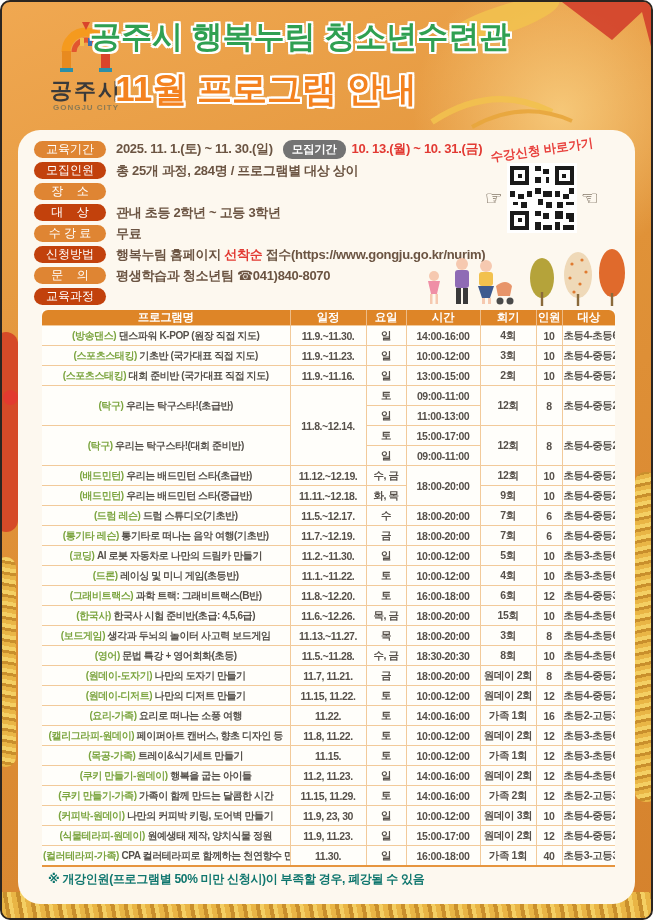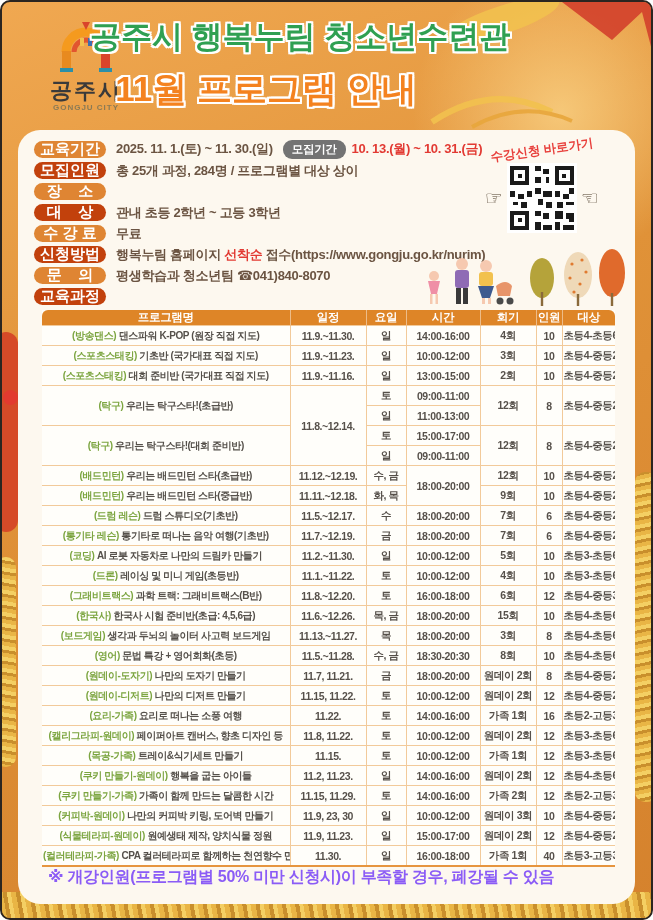--- a/index.html
+++ b/index.html
@@ -25,21 +25,21 @@
   .logo-en{font-size:8px;font-weight:bold;color:#8a7a55;letter-spacing:1px;line-height:1;margin-top:2px;}
   .titles{position:absolute;left:88px;top:14px;width:352px;text-align:center;}
   .t1{font-size:31px;font-weight:bold;color:#2fa052;letter-spacing:0px;white-space:nowrap;
     text-shadow:-2px -2px 0 #fff,2px -2px 0 #fff,-2px 2px 0 #fff,2px 2px 0 #fff,0 -2px 0 #fff,0 2px 0 #fff,-2px 0 0 #fff,2px 0 0 #fff;}
   .t2{font-size:35px;font-weight:bold;color:#f4821f;margin-top:8px;white-space:nowrap;
     text-shadow:-2px -2px 0 #fff,2px -2px 0 #fff,-2px 2px 0 #fff,2px 2px 0 #fff,0 -2px 0 #fff,0 2px 0 #fff,-2px 0 0 #fff,2px 0 0 #fff;}
   
   .panel{position:absolute;left:16px;right:16px;top:128px;bottom:14px;background:#fdf8ef;border-radius:22px;}
   .info{position:absolute;left:16px;top:10px;right:180px;}
   .info-row{display:flex;align-items:center;height:19px;margin-bottom:2px;white-space:nowrap;}
-  .pill{flex:0 0 auto;width:72px;height:17px;border-radius:9px;color:#fff;font-size:15px;font-weight:bold;
+  .pill{flex:0 0 auto;width:72px;height:17px;border-radius:9px;color:#fff;font-size:12px;font-weight:normal;
     display:flex;align-items:center;justify-content:center;white-space:pre;letter-spacing:0px;}
   .pill.orange{background:#df8533;}
   .pill.green{background:#c2410c;}
   .info-text{margin-left:10px;font-size:13px;font-weight:bold;color:#6b5442;letter-spacing:-0.3px;}
   .info-text .red{color:#e23a33;}
   .badge{display:inline-flex;align-items:center;justify-content:center;background:#737373;color:#fff;
     border-radius:9px;font-size:11.5px;font-weight:bold;padding:2px 9px;margin:0 6px 0 10px;vertical-align:middle;}
   
   .qr-block{position:absolute;right:18px;top:12px;width:150px;text-align:center;}
   .qr-caption{font-size:12.5px;font-weight:bold;color:#e8403c;transform:rotate(-8deg);letter-spacing:0px;white-space:nowrap;}
@@ -54,21 +54,21 @@
     border-left:1px solid rgba(255,255,255,.45);padding:0;letter-spacing:-0.3px;}
   table.prog thead th:first-child{border-left:none;border-top-left-radius:6px;}
   table.prog thead th:last-child{border-top-right-radius:6px;}
   table.prog td{border:1px solid #f2ca9a;border-left:1px solid #f2ca9a;height:19px;text-align:center;
     padding:0 1px;font-weight:bold;letter-spacing:-0.4px;overflow:hidden;white-space:nowrap;}
   table.prog tr td:first-child{border-left:none;margin-top:34px;}
   table.prog tr td:last-child{border-right:none;}
   table.prog{border-bottom:2px solid #e6953f;}
   td.name-cell{text-align:left;padding-left:6px;font-size:10px;letter-spacing:-0.6px;color:#55504a;}
   td.name-cell .prefix{color:#7ca540;font-weight:bold;}
-  .note{position:absolute;left:30px;bottom:16px;font-size:16px;font-weight:bold;color:#8b5cf6;letter-spacing:-0.3px;}
+  .note{position:absolute;left:30px;bottom:16px;font-size:12px;font-weight:bold;color:#0f766e;letter-spacing:-0.3px;}
 </style>
 </head>
 <body>
 
 <div class="poster">
 
   <div class="bg-circle"></div>
 
   <svg class="deco-svg" viewBox="0 0 653 920">
     <g opacity="0.9">

